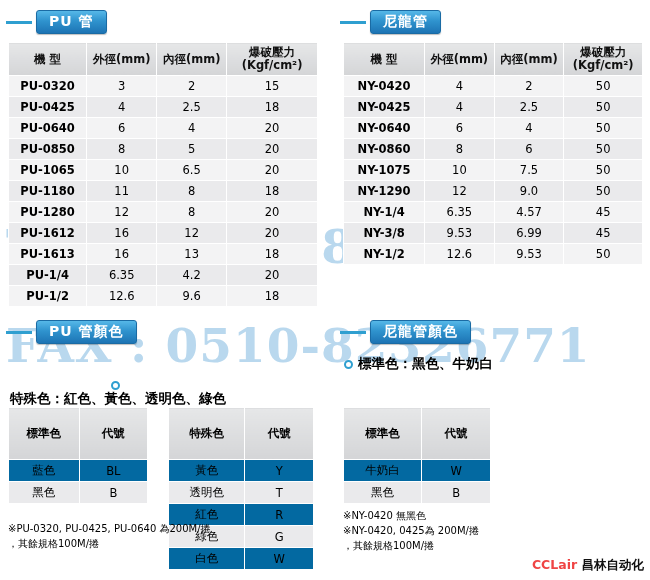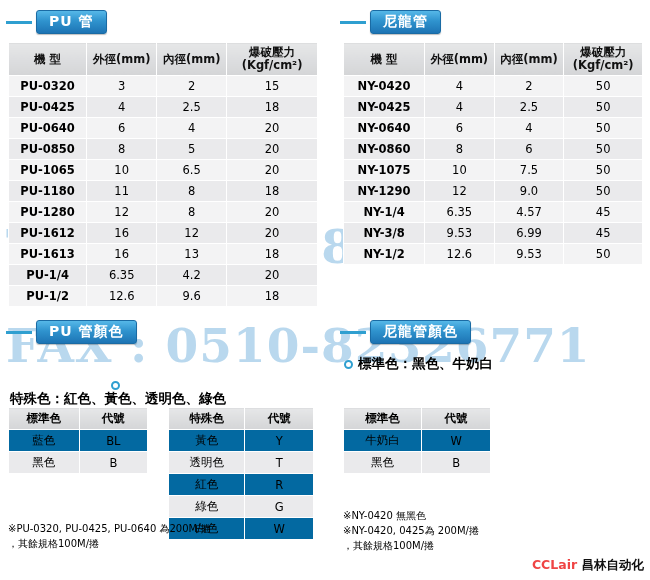--- a/index.html
+++ b/index.html
@@ -99,21 +99,21 @@
 
   
   table.ctab{
     position:absolute;
     border-collapse:collapse;
     z-index:7;
   }
   table.ctab th{
     background:linear-gradient(to bottom,#e6e7e8 0%,#d4d5d7 100%);
     border:1px solid #ffffff;
-    font-weight:bold;font-size:11.5px;padding:3px 6px;text-align:center;
+    font-weight:bold;font-size:11.5px;padding:18px 6px;text-align:center;
   }
   table.ctab td{
     border:1px solid #ffffff;
     background:#0369a1;
     font-size:11.5px;padding:3px 6px;text-align:center;
   }
   table.ctab tr:nth-child(even) td{background:#eaeaec;}
 
   
   .note{

